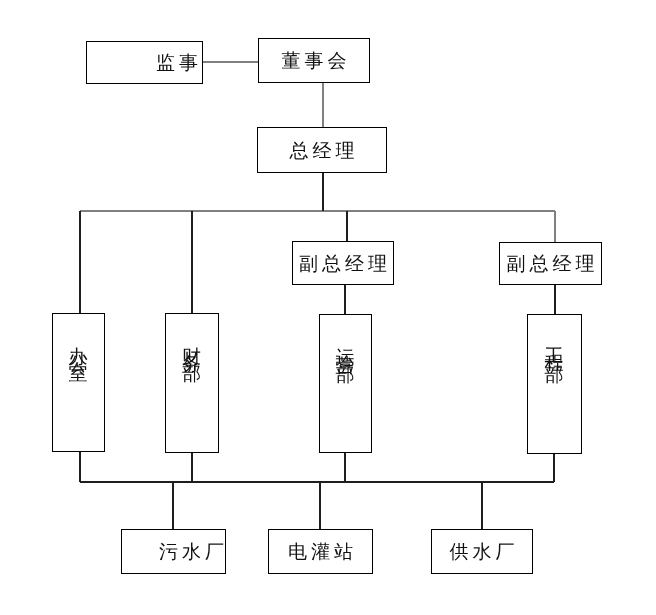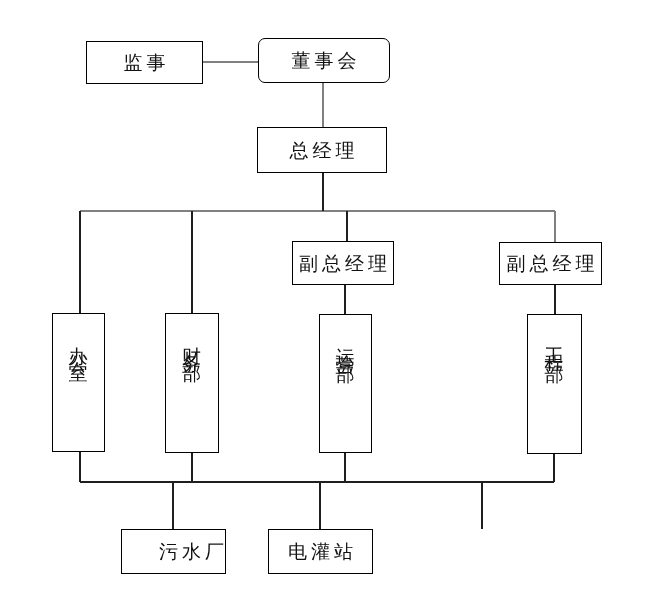--- a/index.html
+++ b/index.html
@@ -49,22 +49,22 @@
   .node.v {
     align-items: flex-start;
     padding-top: 17px;
   }
   .node.v span {
     writing-mode: vertical-rl;
     text-orientation: upright;
     letter-spacing: 8px;
   }
   
-  #node-supervisor        { left: 86px;  top: 41px;  width: 117px; height: 43px; }
-  #node-board             { left: 258px; top: 38px;  width: 132px; height: 45px; border-radius: 7px; }
+  #node-supervisor        { left: 86px;  top: 41px;  width: 117px; height: 43px; justify-content: flex-end; }
+  #node-board             { left: 258px; top: 38px;  width: 112px; height: 45px; }
   #node-general-manager   { left: 257px; top: 127px; width: 130px; height: 46px; }
   #node-deputy-gm-1       { left: 292px; top: 241px; width: 102px; height: 44px; }
   #node-deputy-gm-2       { left: 499px; top: 242px; width: 103px; height: 43px; }
   #node-office            { left: 52px;  top: 313px; width: 53px;  height: 139px; }
   #node-finance-dept      { left: 165px; top: 313px; width: 54px;  height: 140px; }
   #node-operations-dept   { left: 319px; top: 314px; width: 53px;  height: 139px; }
   #node-engineering-dept  { left: 527px; top: 314px; width: 55px;  height: 140px; }
   #node-sewage-plant      { left: 121px; top: 529px; width: 105px; height: 45px; padding-left: 36px; }
   #node-irrigation-station{ left: 268px; top: 529px; width: 105px; height: 45px; text-align: center; }
   #node-water-supply-plant{ left: 431px; top: 529px; width: 102px; height: 45px; }
@@ -134,14 +134,17 @@
   </div>
 
   <div class="node h" id="node-sewage-plant">
     <span>污水厂</span>
   </div>
 
   <div class="node h" id="node-irrigation-station">
     <span>电灌站</span>
   </div>
 
+  <div class="node h" id="node-water-supply-plant">
+    <span>供水厂</span>
+  </div>
 
 </div>
 
 </body></html>

